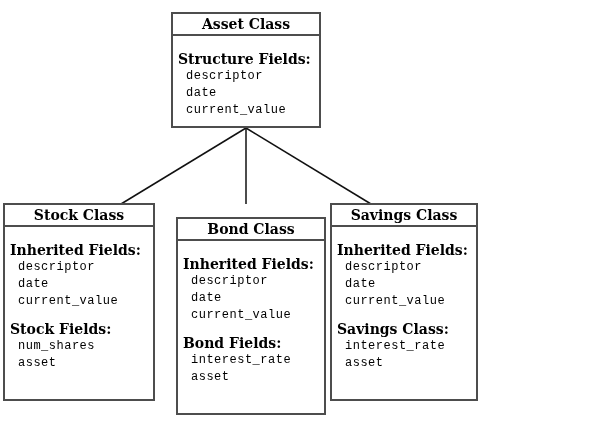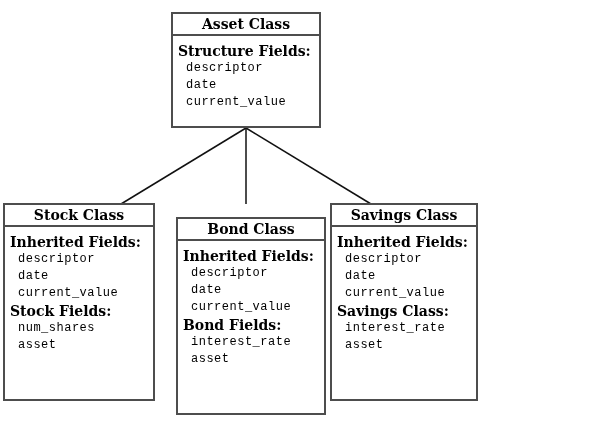--- a/index.html
+++ b/index.html
@@ -37,23 +37,23 @@
   .box-title {
     height: 22px;
     line-height: 21px;
     border-bottom: 2px solid var(--border-color);
     text-align: center;
     font-size: 14px;
     font-weight: bold;
     font-family: "DejaVu Serif", serif;
   }
   .box-body {
-    padding: 6px 4px 0 5px;
+    padding: 14px 4px 0 5px;
   }
-  .section + .section { }
+  .section + .section { margin-top: 10px; }
   .section-label {
     font-size: 14px;
     font-weight: bold;
     line-height: 18px;
     font-family: "DejaVu Serif", serif;
     white-space: nowrap;
   }
   .field {
     font-family: "Liberation Mono", "DejaVu Sans Mono", monospace;
     font-size: 12px;

